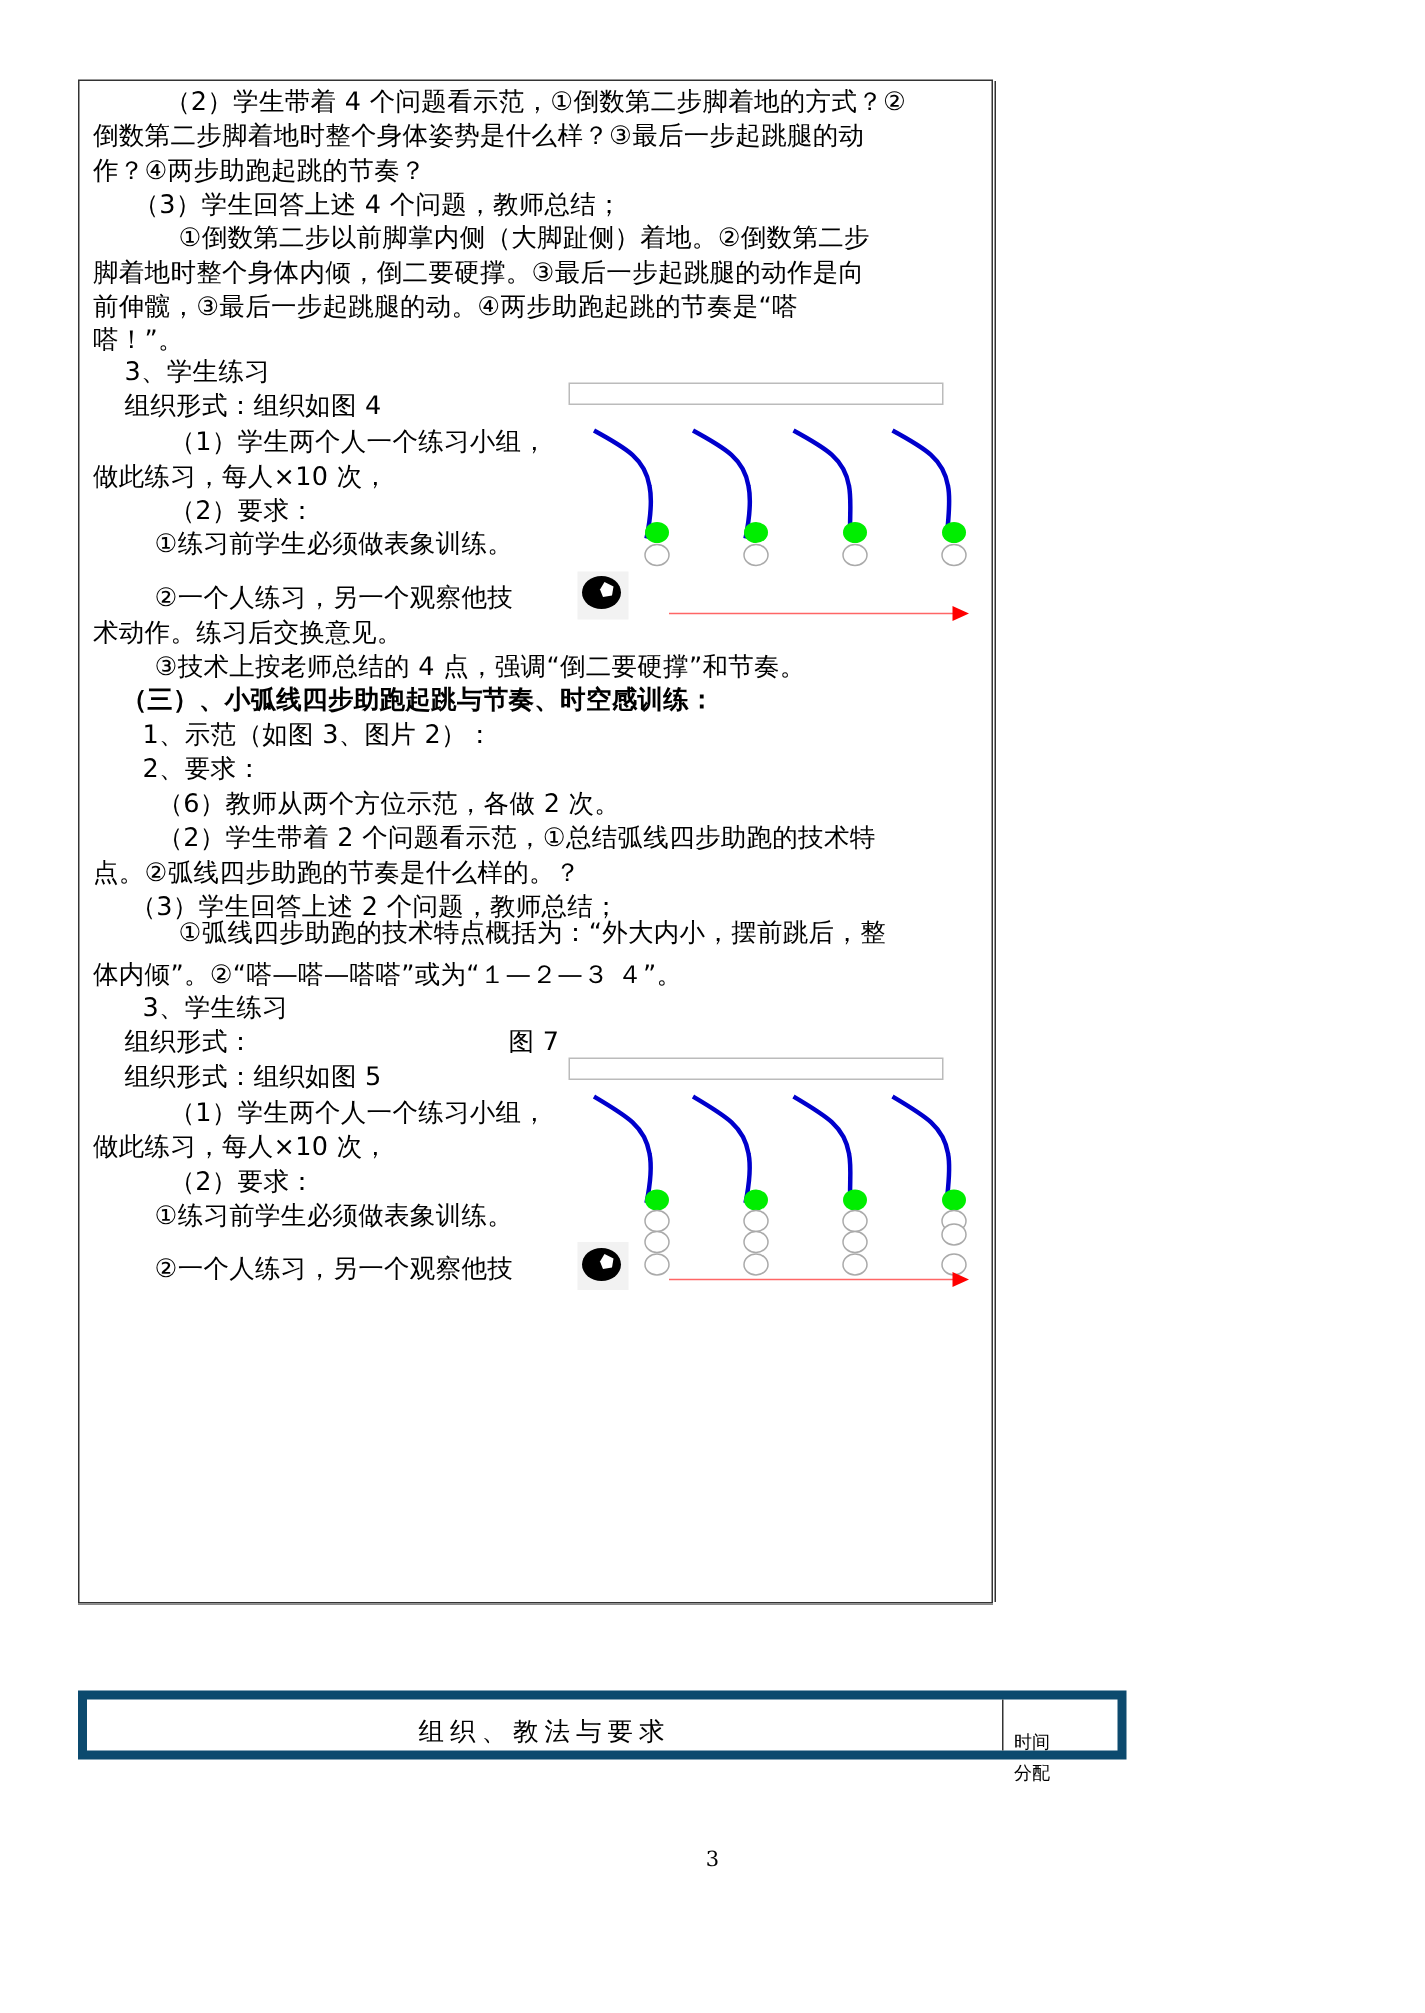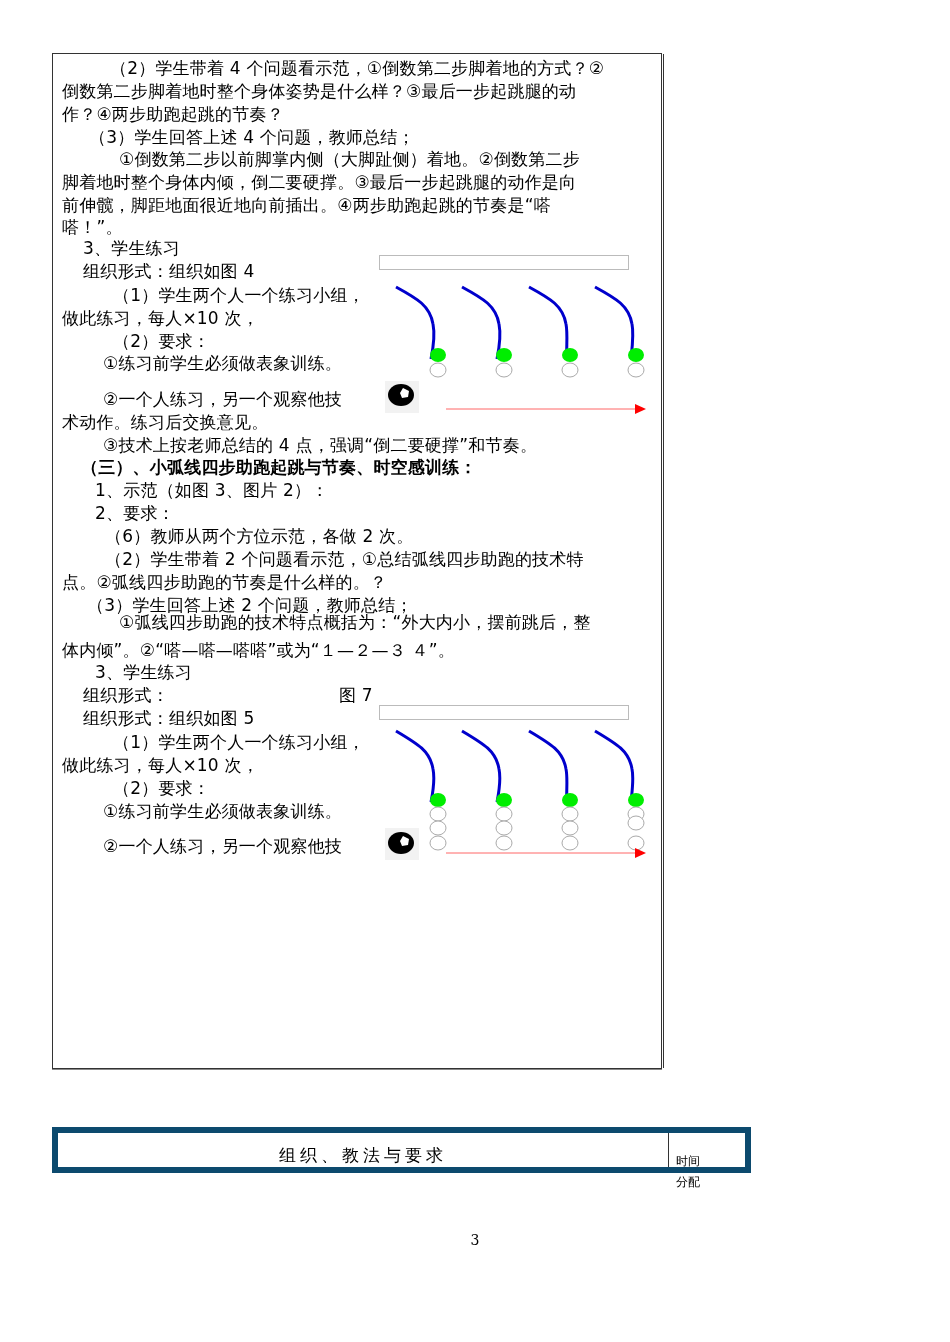--- a/index.html
+++ b/index.html
@@ -28,21 +28,21 @@
 
 <div class="table1">
   <div class="cell-main">
 
     <div class="line" style="left:57px;top:3px;">（2）学生带着 4 个问题看示范，①倒数第二步脚着地的方式？②</div>
     <div class="line" style="left:9px;top:26px;">倒数第二步脚着地时整个身体姿势是什么样？③最后一步起跳腿的动</div>
     <div class="line" style="left:9px;top:49px;">作？④两步助跑起跳的节奏？</div>
     <div class="line" style="left:36px;top:72px;">（3）学生回答上述 4 个问题，教师总结；</div>
     <div class="line" style="left:66px;top:94px;">①倒数第二步以前脚掌内侧（大脚趾侧）着地。②倒数第二步</div>
     <div class="line" style="left:9px;top:117px;">脚着地时整个身体内倾，倒二要硬撑。③最后一步起跳腿的动作是向</div>
-    <div class="line" style="left:9px;top:140px;">前伸髋，脚距地面很近地向前插出。④两步助跑起跳的节奏是“嗒</div>
+    <div class="line" style="left:9px;top:140px;">前伸髋，③最后一步起跳腿的动。④两步助跑起跳的节奏是“嗒</div>
     <div class="line" style="left:9px;top:162px;">嗒！”。</div>
 
     <div class="line" style="left:30px;top:183px;">3、学生练习</div>
     <div class="line" style="left:30px;top:206px;">组织形式：组织如图 4</div>
     <div class="line" style="left:60px;top:230px;">（1）学生两个人一个练习小组，</div>
     <div class="line" style="left:9px;top:253px;">做此练习，每人×10 次，</div>
     <div class="line" style="left:60px;top:276px;">（2）要求：</div>
     <div class="line" style="left:50px;top:298px;">①练习前学生必须做表象训练。</div>
     <div class="line" style="left:50px;top:334px;">②一个人练习，另一个观察他技</div>
     <div class="line" style="left:9px;top:357px;">术动作。练习后交换意见。</div>

